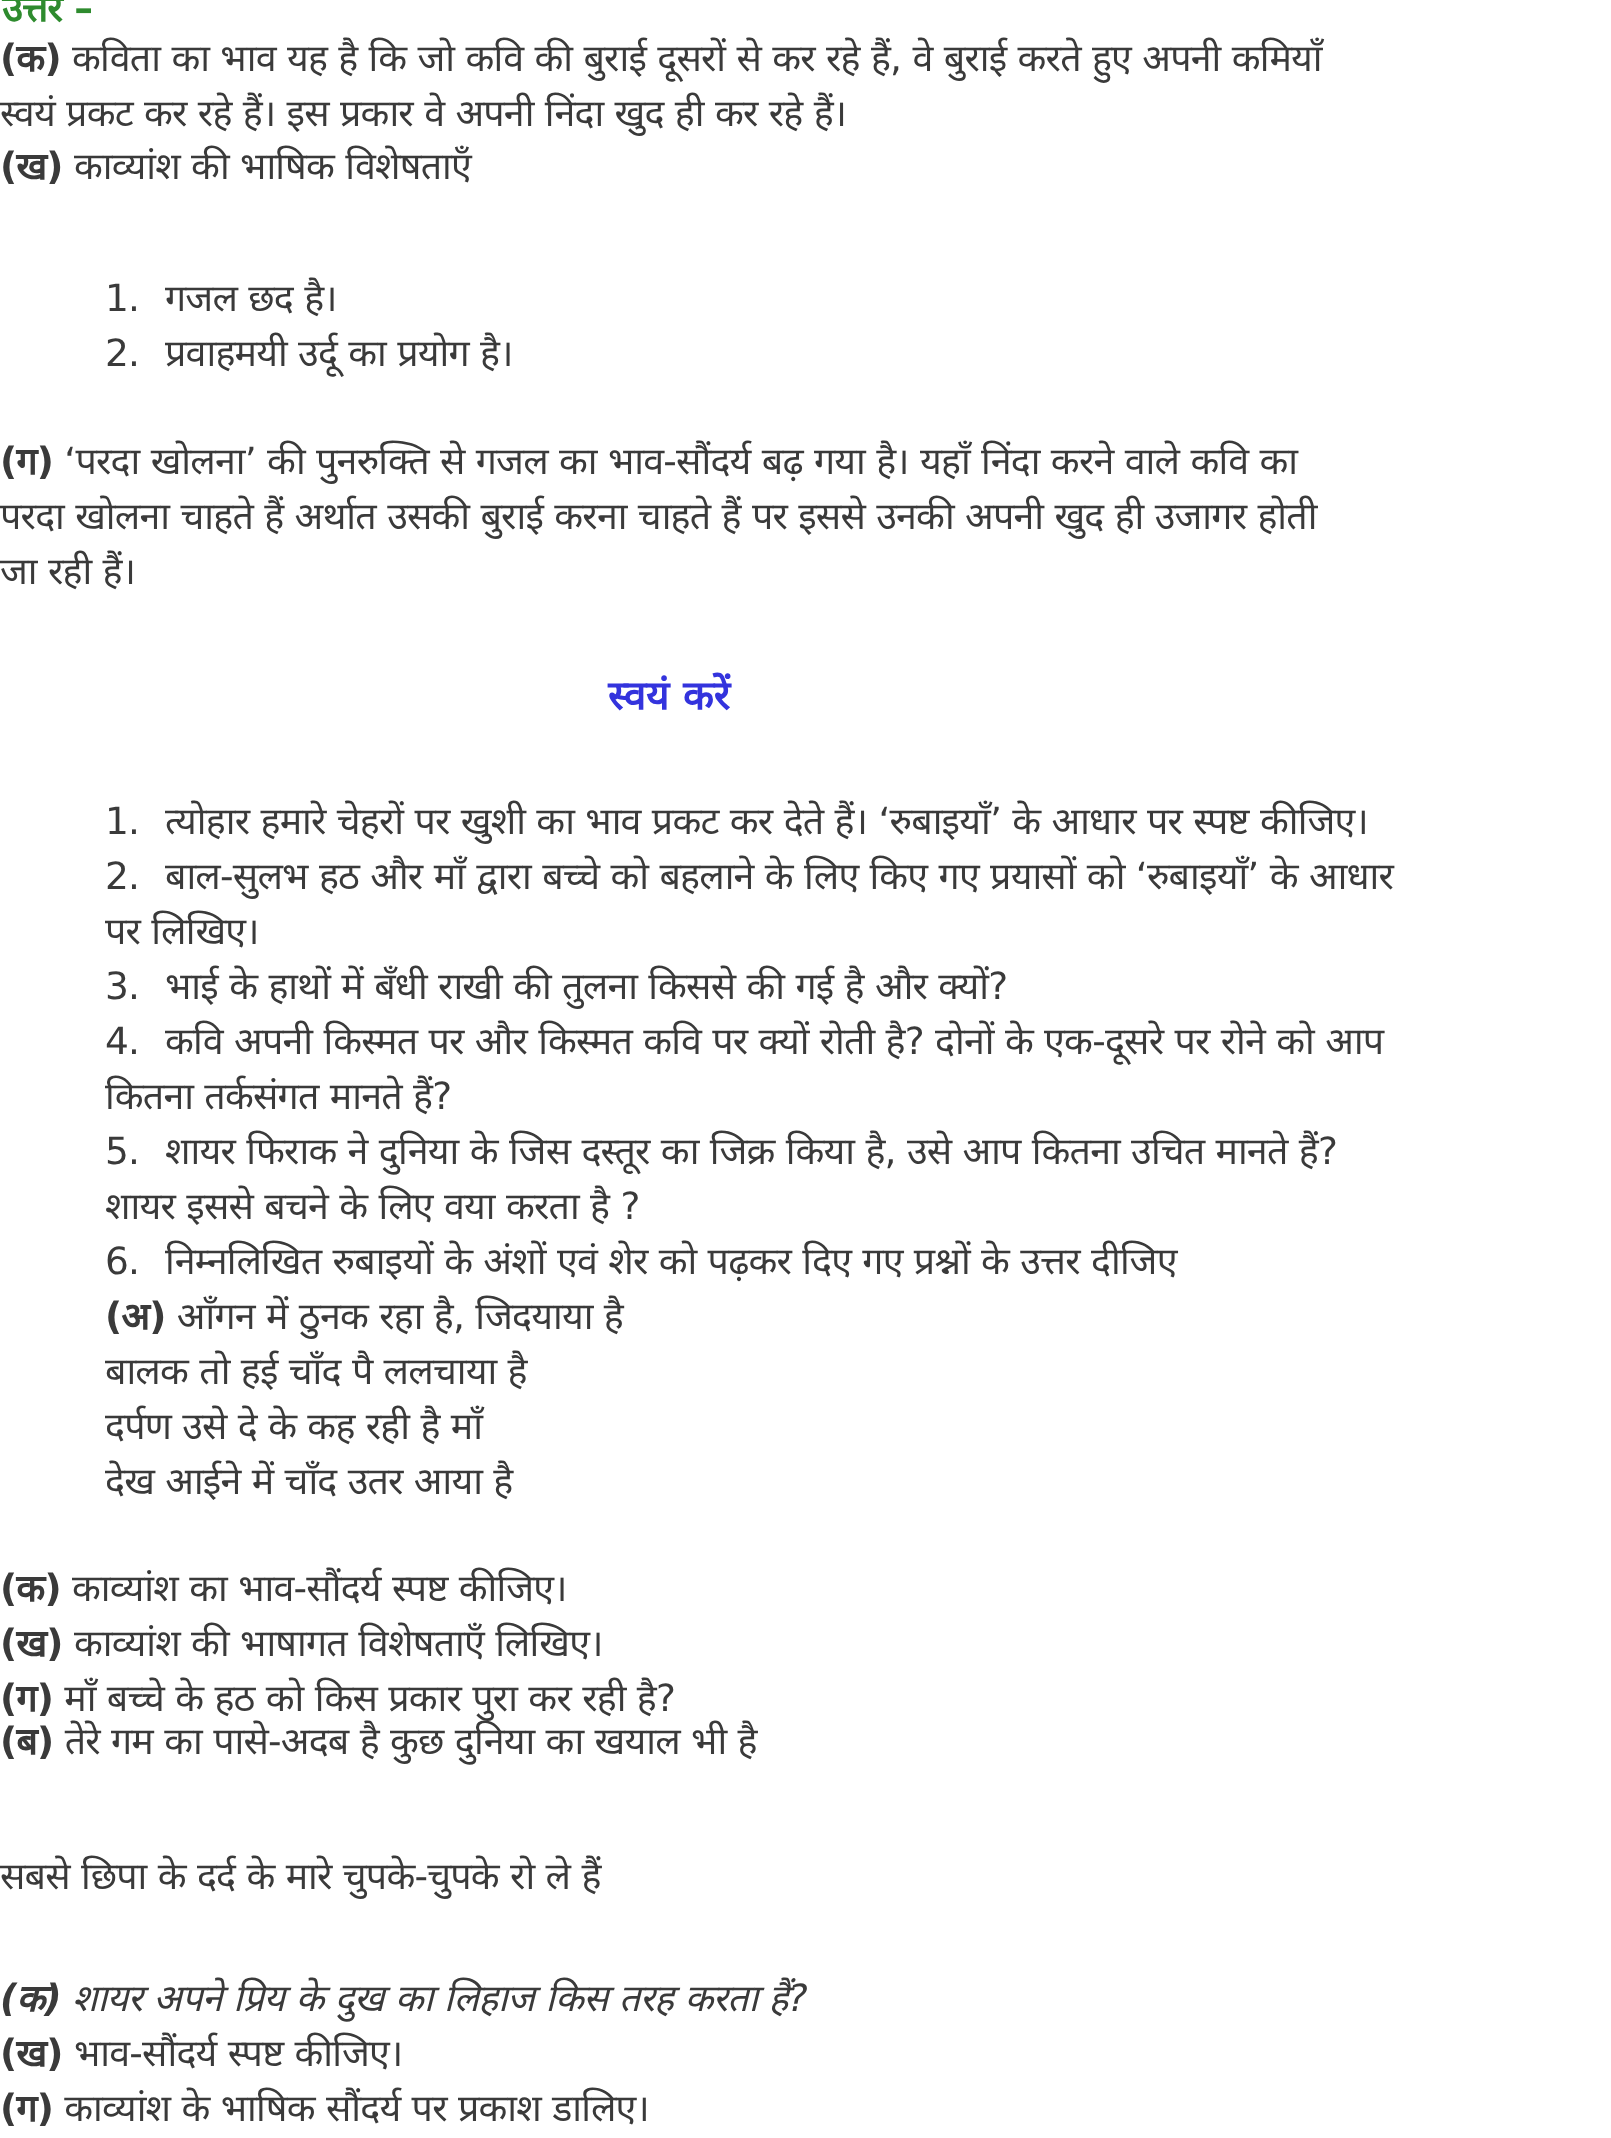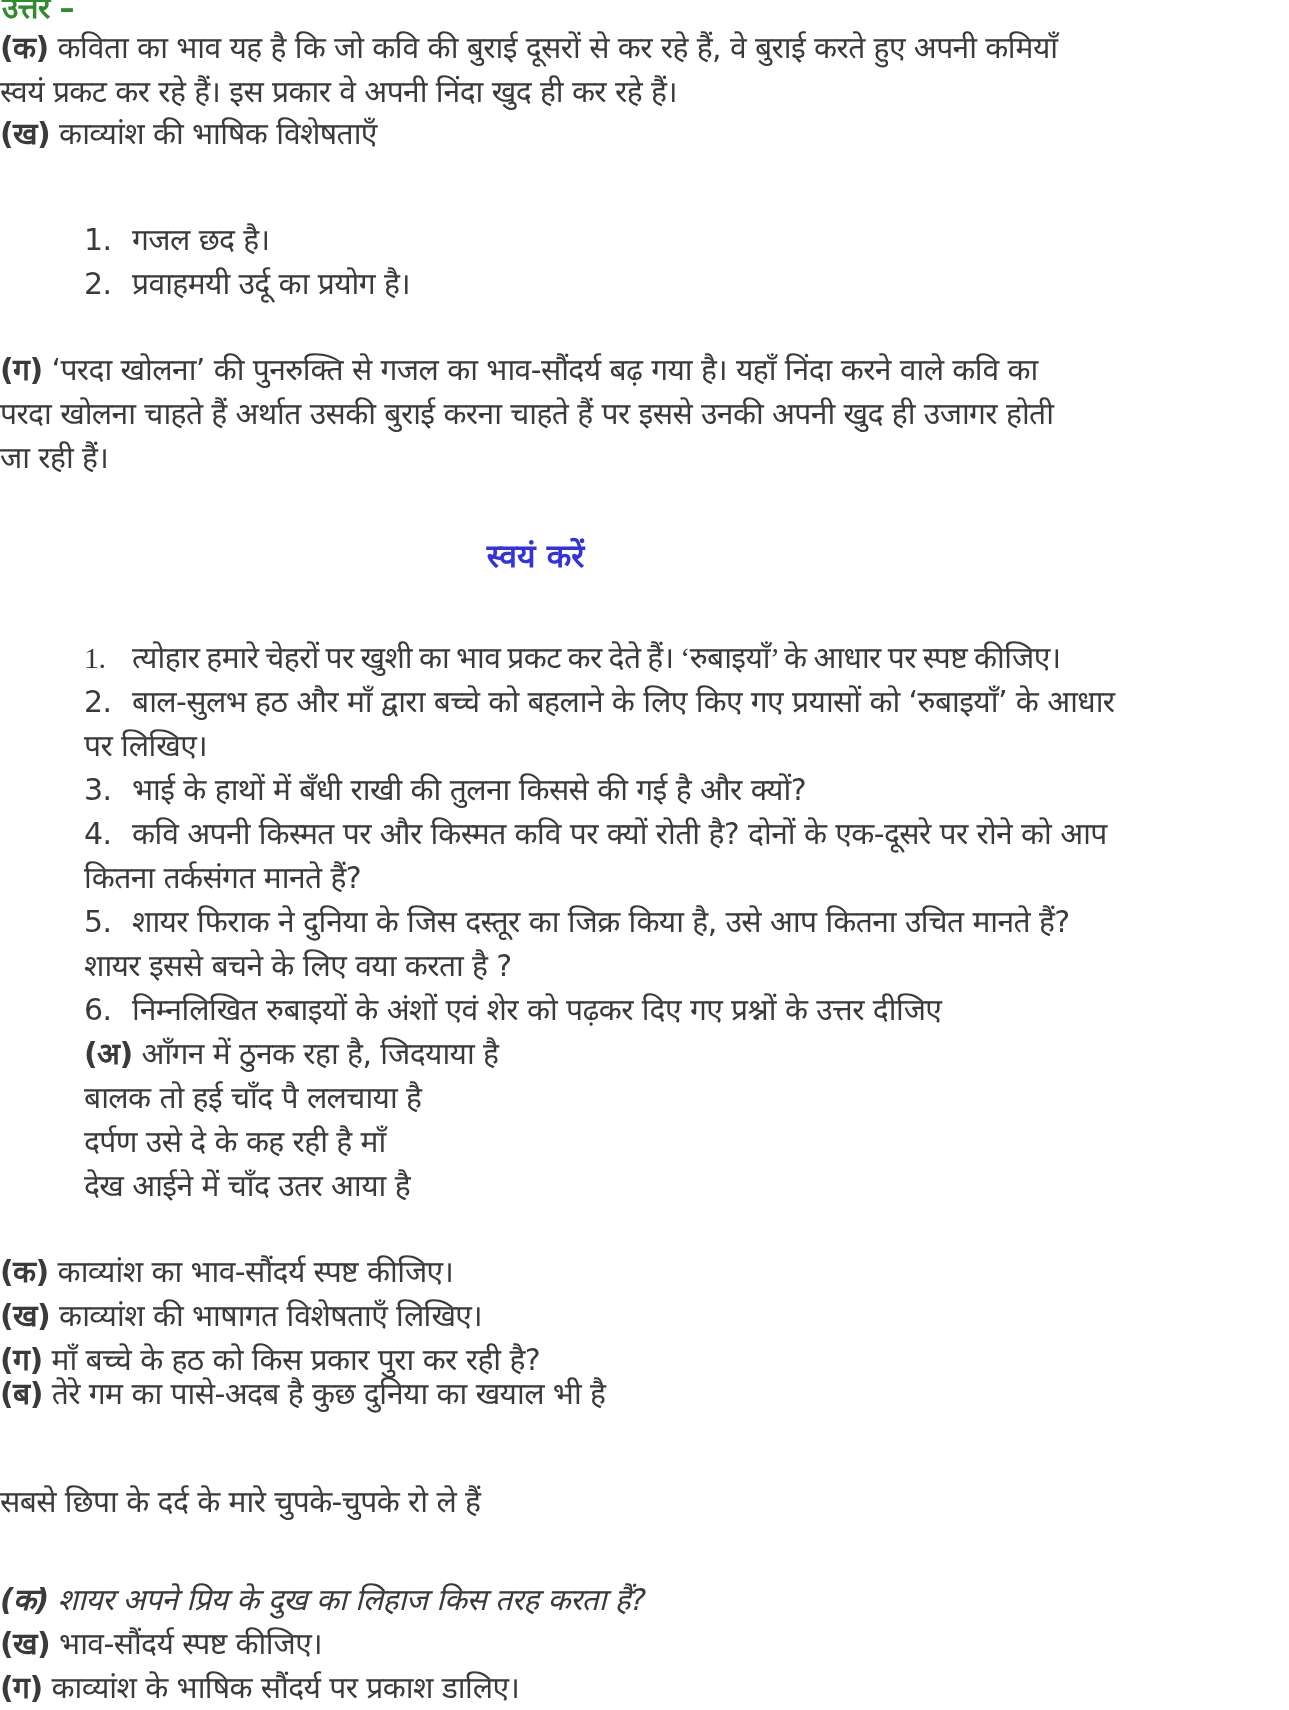--- a/index.html
+++ b/index.html
@@ -78,21 +78,21 @@
 
 <div class="line" style="top:348px;">
   <span class="label">(ग)</span>
   <span>‘परदा खोलना’ की पुनरुक्ति से गजल का भाव-सौंदर्य बढ़ गया है। यहाँ निंदा करने वाले कवि का</span>
 </div>
 <div class="line" style="top:392px;">परदा खोलना चाहते हैं अर्थात उसकी बुराई करना चाहते हैं पर इससे उनकी अपनी खुद ही उजागर होती</div>
 <div class="line" style="top:436px;">जा रही हैं।</div>
 
 <div class="section-title">स्वयं करें</div>
 
-<div class="line list-line" style="top:636px;font-family:Liberation Serif, serif;">
+<div class="line list-line" style="top:636px;">
   <span class="num">1.</span><span>त्योहार हमारे चेहरों पर खुशी का भाव प्रकट कर देते हैं। ‘रुबाइयाँ’ के आधार पर स्पष्ट कीजिए।</span>
 </div>
 <div class="line list-line" style="top:680px;">
   <span class="num">2.</span><span>बाल-सुलभ हठ और माँ द्वारा बच्चे को बहलाने के लिए किए गए प्रयासों को ‘रुबाइयाँ’ के आधार</span>
 </div>
 <div class="line indent-line" style="top:724px;">पर लिखिए।</div>
 <div class="line list-line" style="top:768px;">
   <span class="num">3.</span><span>भाई के हाथों में बँधी राखी की तुलना किससे की गई है और क्यों?</span>
 </div>
 <div class="line list-line" style="top:812px;">

